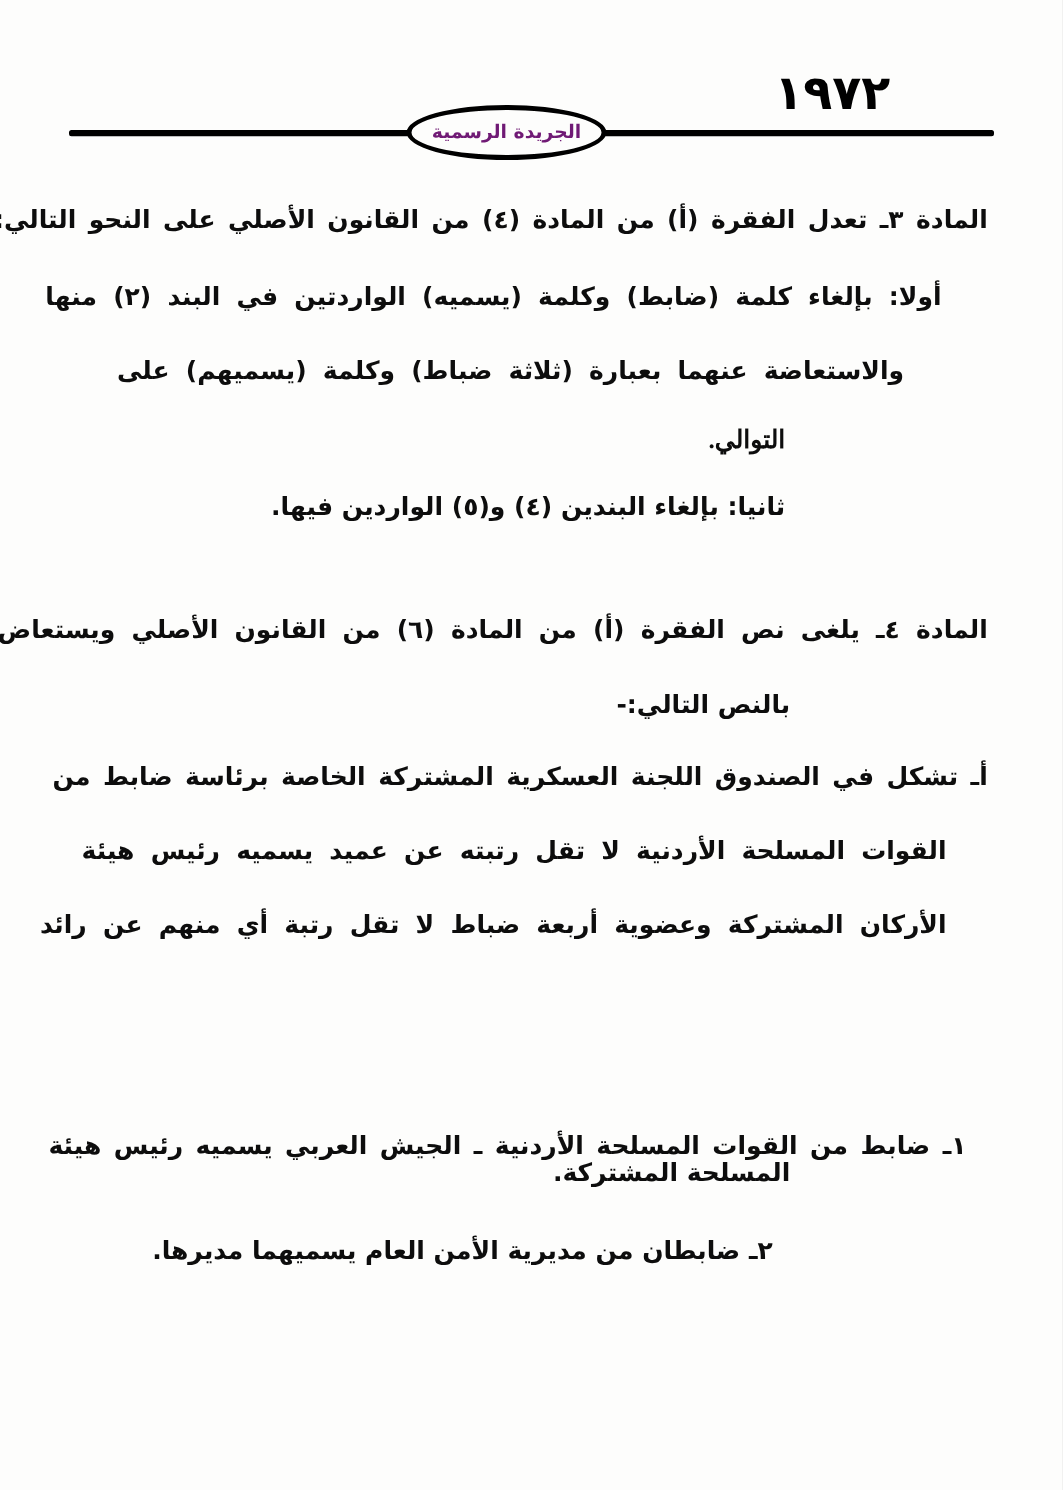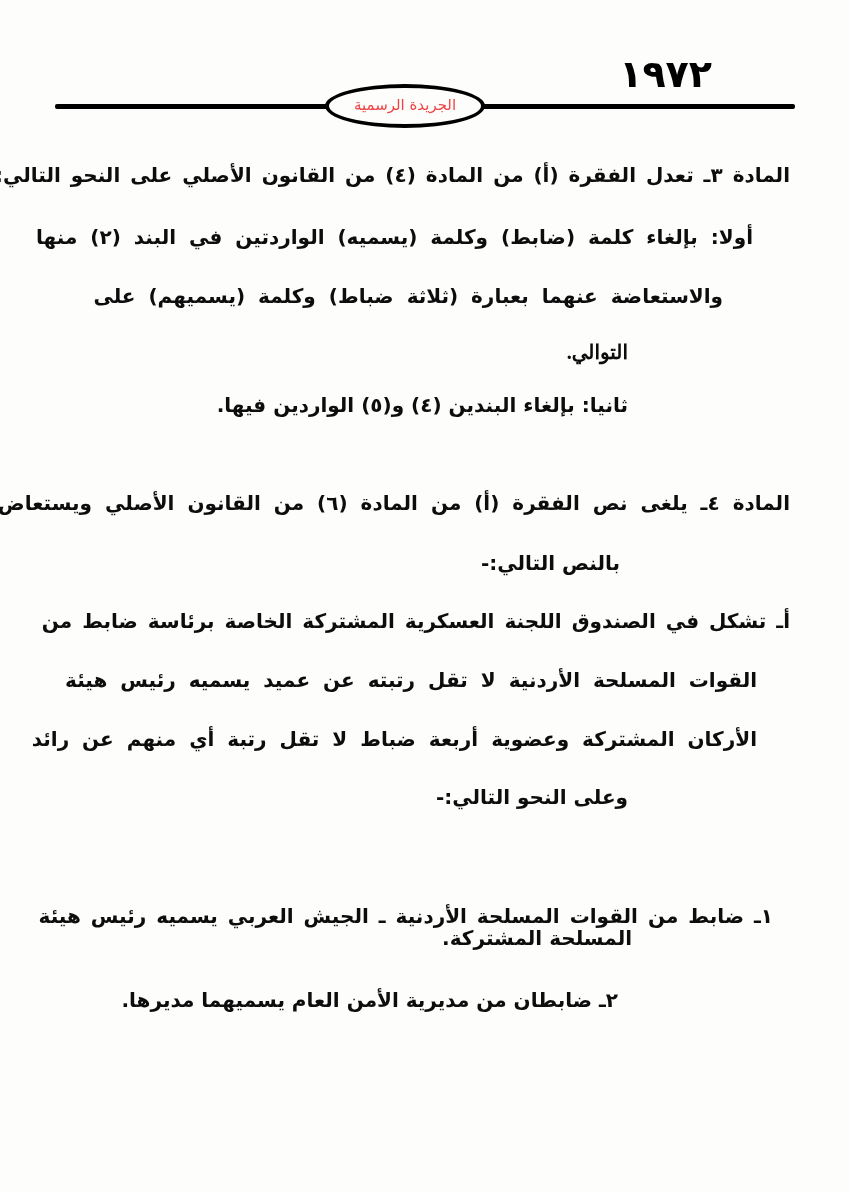--- a/index.html
+++ b/index.html
@@ -23,38 +23,38 @@
     position:absolute;top:104px;left:55px;width:740px;height:5px;
     background:#000;border-radius:2px;
   }
   .seal{
     position:absolute;top:84px;left:325px;width:160px;height:44px;
     background:#fdfdfc;border:4px solid #000;border-radius:50%;
     display:flex;align-items:center;justify-content:center;
     z-index:2;box-sizing:border-box;
   }
   .seal-label{
-    font-size:15px;font-weight:normal;color:#ef4444;line-height:1;
+    font-size:15px;font-weight:bold;color:#701a75;line-height:1;
     padding-bottom:2px;
   }
   
   .line{
     position:absolute;
     font-size:20px;font-weight:bold;line-height:30px;
     white-space:nowrap;color:#0d0d0d;
   }
   .ws-wide{word-spacing:6px;}
   .ws-med{word-spacing:3px;}
   .l1 {top:160px;right:60px;}
   .l2 {top:222px;right:97px;}
   .l3 {top:281px;right:127px;}
   .l4 {top:337px;right:222px;font-family:Liberation Serif, serif;}
   .l5 {top:390px;right:222px;}
   .l6 {top:488px;right:60px;}
-  .l7 {top:548px;right:230px;text-align:right;}
+  .l7 {top:548px;right:218px;text-align:right;}
   .l8 {top:606px;right:60px;}
   .l9 {top:665px;right:93px;}
   .l10{top:724px;right:93px;}
   .l11{top:782px;right:222px;}
   .l12{top:865px;right:77px;margin-top:36px;}
   .l13{top:923px;right:218px;}
   .l14{top:985px;right:232px;}
 </style>
 </head>
 <body>
@@ -70,18 +70,17 @@
   <div class="line l1 ws-med">المادة ٣ـ تعدل الفقرة (أ) من المادة (٤) من القانون الأصلي على النحو التالي:-</div>
   <div class="line l2 ws-wide">أولا: بإلغاء كلمة (ضابط) وكلمة (يسميه) الواردتين في البند (٢) منها</div>
   <div class="line l3 ws-wide">والاستعاضة عنهما بعبارة (ثلاثة ضباط) وكلمة (يسميهم) على</div>
   <div class="line l4">التوالي.</div>
   <div class="line l5">ثانيا: بإلغاء البندين (٤) و(٥) الواردين فيها.</div>
   <div class="line l6 ws-wide">المادة ٤ـ يلغى نص الفقرة (أ) من المادة (٦) من القانون الأصلي ويستعاض عنه</div>
   <div class="line l7">بالنص التالي:-</div>
   <div class="line l8 ws-med">أـ تشكل في الصندوق اللجنة العسكرية المشتركة الخاصة برئاسة ضابط من</div>
   <div class="line l9 ws-wide">القوات المسلحة الأردنية لا تقل رتبته عن عميد يسميه رئيس هيئة</div>
   <div class="line l10 ws-wide">الأركان المشتركة وعضوية أربعة ضباط لا تقل رتبة أي منهم عن رائد</div>
-  <div class="line l11">وعلى النحو التالي:-</div>
   <div class="line l12 ws-med">١ـ ضابط من القوات المسلحة الأردنية ـ الجيش العربي يسميه رئيس هيئة</div>
   <div class="line l13">المسلحة المشتركة.</div>
   <div class="line l14">٢ـ ضابطان من مديرية الأمن العام يسميهما مديرها.</div>
 
 </div>
 
 </body></html>

